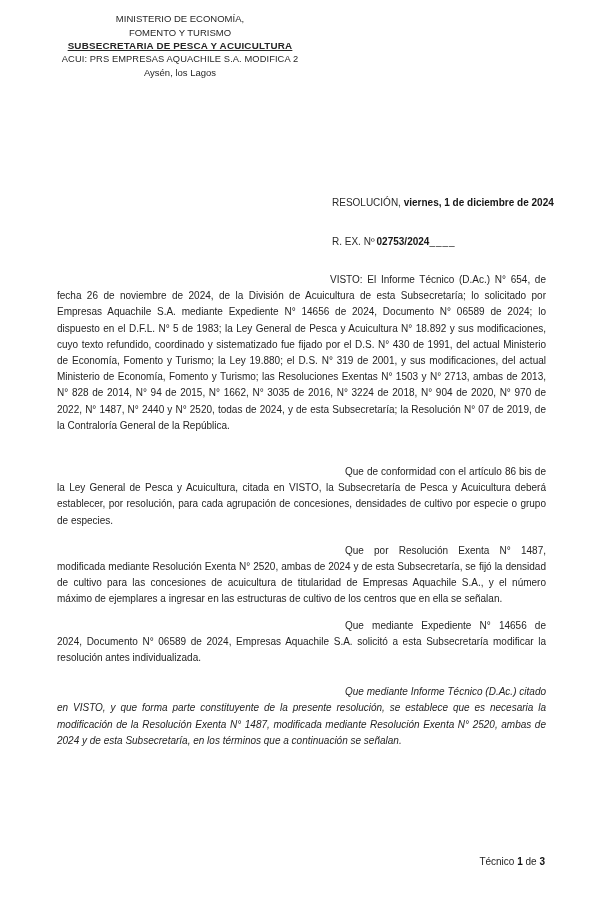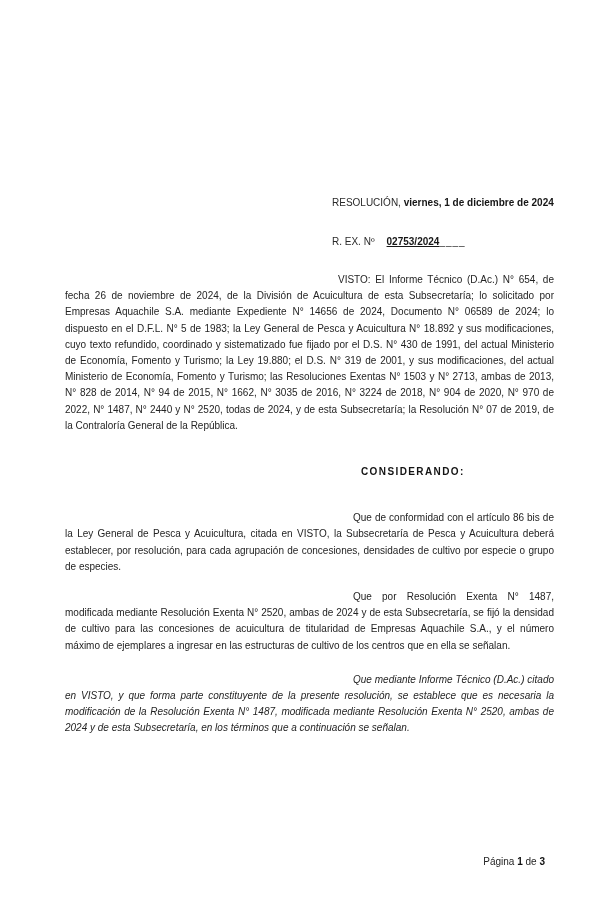--- a/index.html
+++ b/index.html
@@ -25,26 +25,26 @@
     font-size:10.8px;line-height:16px;text-align:justify;
     text-transform:uppercase;color:#2a2a2a;letter-spacing:.2px;
   }
 
   
   .dateline{position:absolute;top:197px;left:332px;font-size:10px;color:#2a2a2a;white-space:nowrap;}
   .dateline .date-bold{font-weight:bold;color:#161616;}
 
   
   .rex-line{position:absolute;top:236px;left:332px;font-size:10px;color:#2a2a2a;white-space:nowrap;}
-  .rex-line .rex-number{font-weight:bold;text-decoration:underline;margin-left:12px;color:#161616;}
+  .rex-line .rex-number{font-weight:bold;margin-left:2px;color:#161616;}
   .rex-line .rex-trailing{letter-spacing:1px;color:#2a2a2a;}
 
   
   .doc-body{
-    position:absolute;top:272px;left:65px;width:489px;
+    position:absolute;top:272px;left:57px;width:489px;
     font-size:10px;line-height:16.2px;text-align:justify;color:#242424;
   }
   .doc-body p{margin:0;}
   p.visto{text-indent:273px;}
   .considerando-heading{
     margin-top:30px !important;margin-left:296px !important;
     font-weight:bold;letter-spacing:1.4px;color:#141414;font-size:10px;
   }
   p.cons{text-indent:288px;}
   p.cons-1{margin-top:30px !important;}
@@ -57,37 +57,44 @@
     position:absolute;top:856px;right:55px;
     font-size:10px;color:#242424;
   }
   .page-footer b{color:#111;}
 </style>
 </head>
 <body>
 
 <div class="page">
 
+  <div class="letterhead">
+    <div>MINISTERIO DE ECONOMÍA,</div>
+    <div>FOMENTO Y TURISMO</div>
+    <div class="subsec">SUBSECRETARIA DE PESCA Y ACUICULTURA</div>
+    <div class="fileref">ACUI: PRS EMPRESAS AQUACHILE S.A. MODIFICA 2</div>
+    <div>Aysén, los Lagos</div>
+  </div>
 
 
   <div class="dateline">
     <span>RESOLUCIÓN,</span><span class="date-bold"> viernes, 1 de diciembre de 2024</span>
   </div>
 
   <div class="rex-line">
     <span>R. EX. Nº</span><span class="rex-number">02753/2024</span><span class="rex-trailing">____</span>
   </div>
 
   <div class="doc-body">
     <p class="visto"><span>VISTO: </span><span>El Informe Técnico (D.Ac.) N° 654, de fecha 26 de noviembre de 2024, de la División de Acuicultura de esta Subsecretaría; lo solicitado por Empresas Aquachile S.A. mediante Expediente N° 14656 de 2024, Documento N° 06589 de 2024; lo dispuesto en el D.F.L. N° 5 de 1983; la Ley General de Pesca y Acuicultura N° 18.892 y sus modificaciones, cuyo texto refundido, coordinado y sistematizado fue fijado por el D.S. N° 430 de 1991, del actual Ministerio de Economía, Fomento y Turismo; la Ley 19.880; el D.S. N° 319 de 2001, y sus modificaciones, del actual Ministerio de Economía, Fomento y Turismo; las Resoluciones Exentas N° 1503 y N° 2713, ambas de 2013, N° 828 de 2014, N° 94 de 2015, N° 1662, N° 3035 de 2016, N° 3224 de 2018, N° 904 de 2020, N° 970 de 2022, N° 1487, N° 2440 y N° 2520, todas de 2024, y de esta Subsecretaría; la Resolución N° 07 de 2019, de la Contraloría General de la República.</span></p>
 
-    <p class="considerando-heading">CONSIDERANDO:</p>
 
     <p class="cons cons-1">Que de conformidad con el artículo 86 bis de la Ley General de Pesca y Acuicultura, citada en VISTO, la Subsecretaría de Pesca y Acuicultura deberá establecer, por resolución, para cada agrupación de concesiones, densidades de cultivo por especie o grupo de especies.</p>
     <p class="cons cons-2">Que por Resolución Exenta N° 1487, modificada mediante Resolución Exenta N° 2520, ambas de 2024 y de esta Subsecretaría, se fijó la densidad de cultivo para las concesiones de acuicultura de titularidad de Empresas Aquachile S.A., y el número máximo de ejemplares a ingresar en las estructuras de cultivo de los centros que en ella se señalan.</p>
+    <p class="cons cons-3">Que mediante Expediente N° 14656 de 2024, Documento N° 06589 de 2024, Empresas Aquachile S.A. solicitó a esta Subsecretaría modificar la resolución antes individualizada.</p>
     <p class="cons cons-4">Que mediante Informe Técnico (D.Ac.) citado en VISTO, y que forma parte constituyente de la presente resolución, se establece que es necesaria la modificación de la Resolución Exenta N° 1487, modificada mediante Resolución Exenta N° 2520, ambas de 2024 y de esta Subsecretaría, en los términos que a continuación se señalan.</p>
   </div>
 
   <div class="page-footer">
-    <span>Página </span><b>1</b><span> de </span><b>3</b>
+    <span>Técnico </span><b>1</b><span> de </span><b>3</b>
   </div>
 
 </div>
 
 </body></html>

